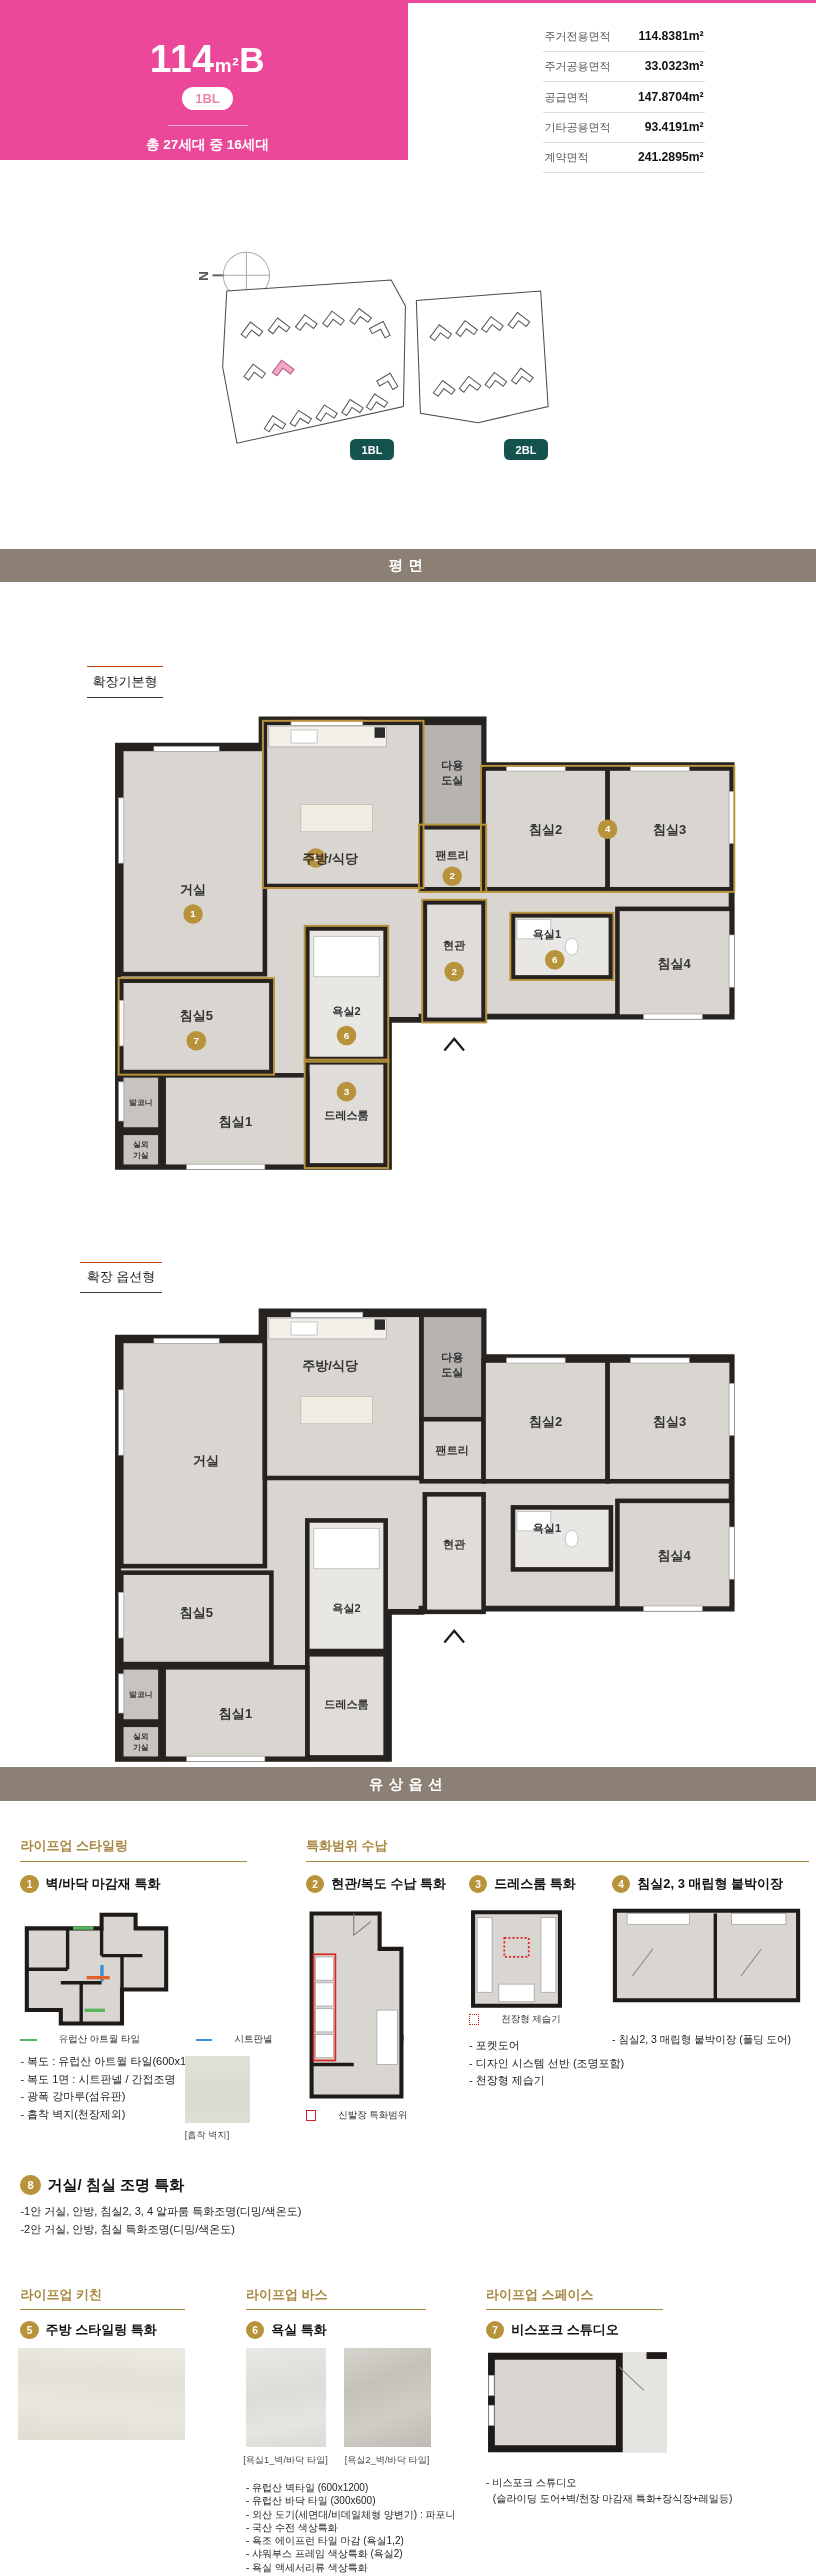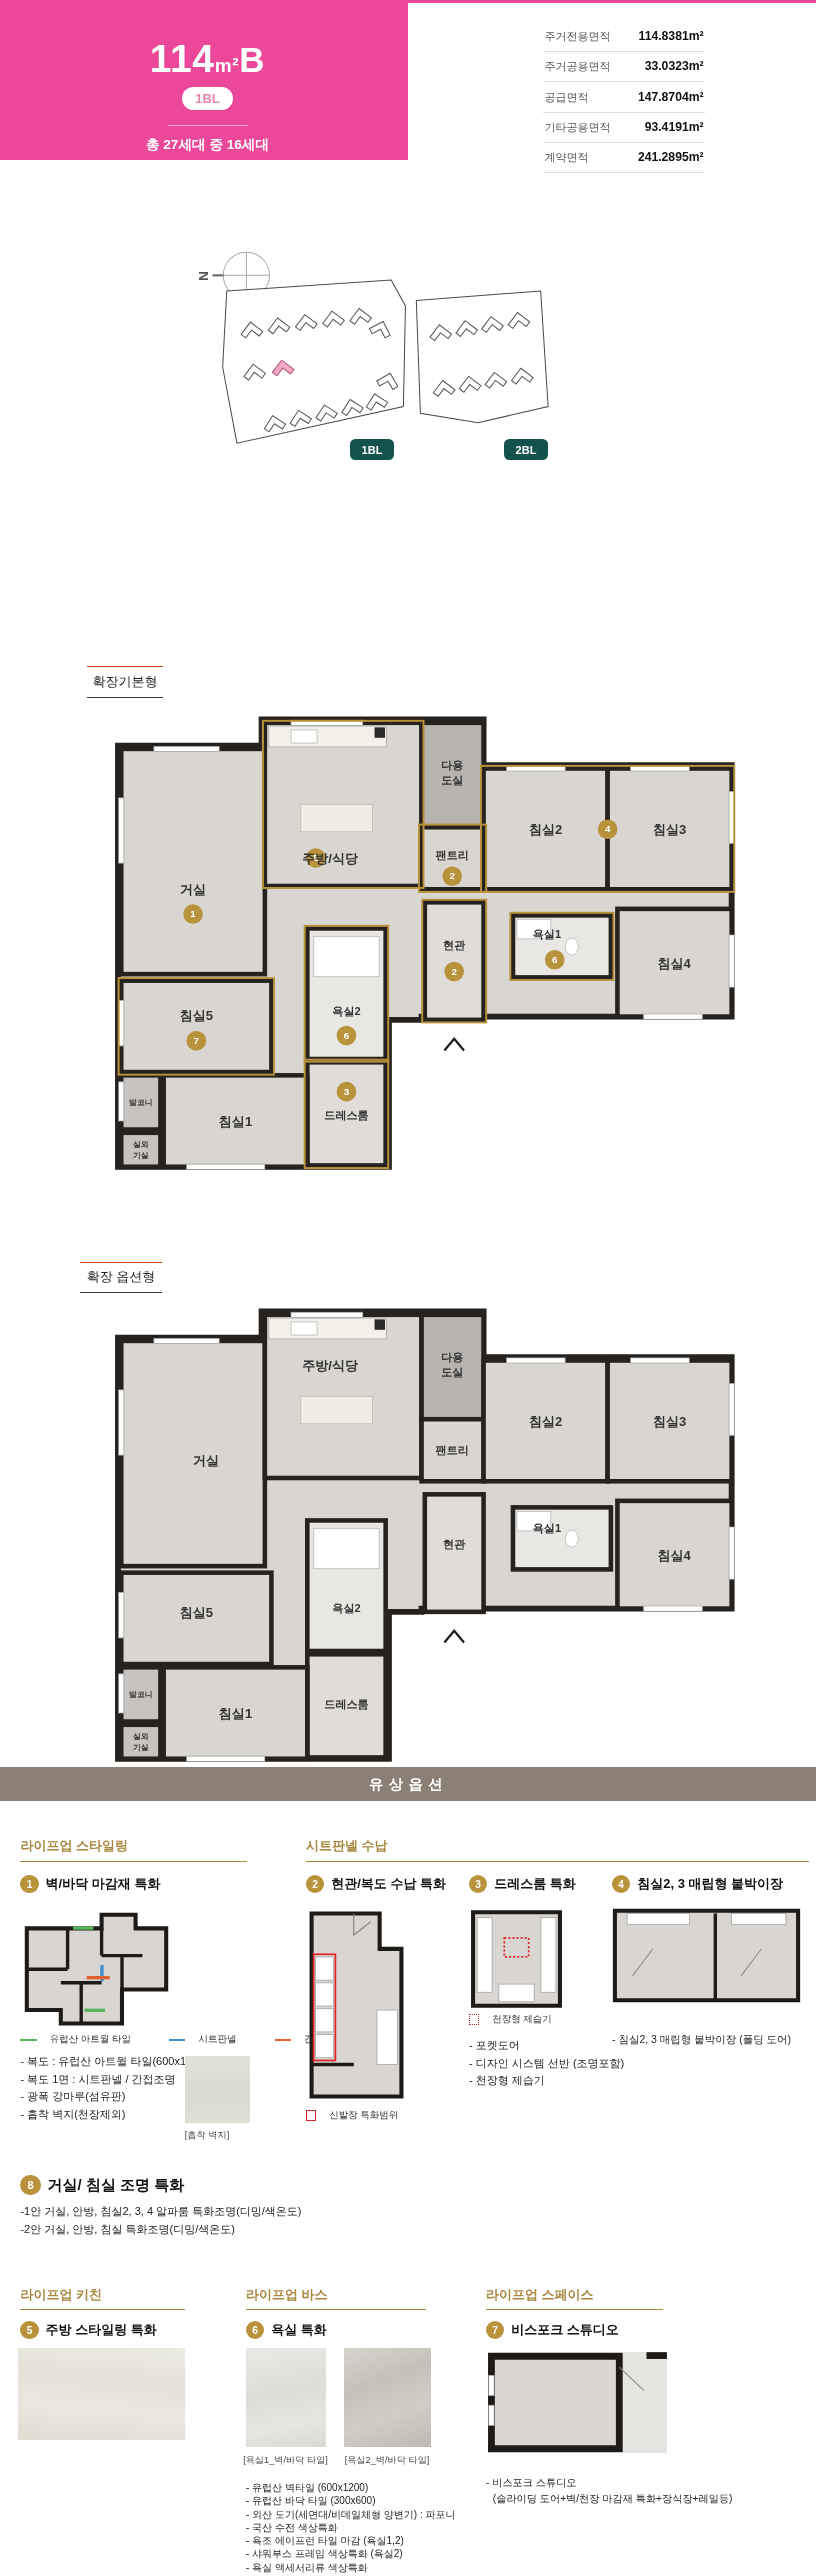--- a/index.html
+++ b/index.html
@@ -63,21 +63,21 @@
   .opthead{display:flex;align-items:center;gap:6.8px;}
   .optnum{width:18.4px;height:18.4px;border-radius:50%;background:#b9923c;color:#fff;font-size:10.2px;
           font-weight:bold;display:flex;align-items:center;justify-content:center;flex:0 0 18.4px;}
   .optnum.big{width:20.4px;height:20.4px;flex:0 0 20.4px;font-size:11px;}
   .opttitle{font-size:13px;font-weight:bold;color:#111;white-space:nowrap;}
   .opttitle.big{font-size:15px;}
   .bullets{font-size:11px;color:#222;line-height:17.7px;white-space:nowrap;}
   .bullets.small{font-size:10.2px;line-height:15px;}
   .bullets.mid{font-size:10.5px;line-height:18.4px;}
   .indent{padding-left:6.8px;}
-  .legend-row{display:flex;align-items:center;gap:13px;font-size:9.5px;color:#333;white-space:nowrap;}
+  .legend-row{display:flex;align-items:center;gap:22px;font-size:9.5px;color:#333;white-space:nowrap;}
   .lgbar{width:16.3px;height:2px;display:inline-block;}
   .lg-green{background:#58b65c;}
   .lg-blue{background:#3d8fd1;}
   .lg-orange{background:#e2622d;}
   .lgsq{width:8.2px;height:8.2px;border:1.4px solid #cf2525;display:inline-block;}
   .lgsq.dot{border-style:dotted;}
   .gap18{width:12.2px;display:inline-block;}
   .caption{font-size:9.2px;color:#444;text-align:center;}
   .sw{position:absolute;}
   .sw-wall{background:linear-gradient(180deg,#e2e1d8,#dbdad1 60%,#e0dfd6);}
@@ -168,20 +168,21 @@
       <use href="#un" fill="#fff" stroke="#555" stroke-width="1.5" transform="translate(745,162) rotate(-8)"></use>
       <use href="#un" fill="#fff" stroke="#555" stroke-width="1.5" transform="translate(635,262) rotate(-8)"></use>
       <use href="#un" fill="#fff" stroke="#555" stroke-width="1.5" transform="translate(673,256) rotate(-8)"></use>
       <use href="#un" fill="#fff" stroke="#555" stroke-width="1.5" transform="translate(711,250) rotate(-8)"></use>
       <use href="#un" fill="#fff" stroke="#555" stroke-width="1.5" transform="translate(750,244) rotate(-8)"></use>
     </g>
   </svg>
   <div class="abs blbadge" style="left:350px;top:439px">1BL</div>
   <div class="abs blbadge" style="left:504px;top:439px">2BL</div>
 
+  <div class="abs bar" style="top:549px">평면</div>
 
   <div class="abs plan-label" style="left:87px;top:666px;width:76px;height:30px">확장기본형</div>
 
   <svg class="abs" style="left:41px;top:713px" width="735" height="457" viewBox="0 0 1080 700">
     <path class="shell" d="M315,10 H655 V80 H1035 V465 H560 V470 H510 V695 H95 V50 H315 Z"></path>
     <rect class="rm" x="100" y="55" width="220" height="345"></rect>
     <rect class="rm" x="320" y="15" width="240" height="250"></rect>
     <rect class="rm-dk" x="560" y="15" width="95" height="160"></rect>
     <rect class="rm" x="560" y="175" width="95" height="95"></rect>
     <rect class="rm" x="655" y="85" width="190" height="185"></rect>
@@ -319,21 +320,21 @@
     <text class="rlab-xs" x="130" y="681">기실</text>
     <text class="rlab" x="275" y="632">침실1</text>
     <text class="rlab-s" x="445" y="618">드레스룸</text>
     <polyline class="arrowline" points="595,517 610,499 625,517"></polyline>
   </svg>
 
   <div class="abs bar" style="top:1767px;height:34px">유상옵션</div>
 
   <div class="abs ghead" style="left:20.4px;top:1837px">라이프업 스타일링</div>
   <div class="abs gline" style="left:20.4px;top:1861px;width:227px"></div>
-  <div class="abs ghead" style="left:306px;top:1837px">시트판넬 수납</div>
+  <div class="abs ghead" style="left:306px;top:1837px">특화범위 수납</div>
   <div class="abs gline" style="left:306px;top:1861px;width:503px"></div>
 
   <div class="abs opthead" style="left:20.4px;top:1875px">
     <span class="optnum">1</span>
     <span class="opttitle">벽/바닥 마감재 특화</span>
   </div>
   <div class="abs opthead" style="left:306px;top:1875px">
     <span class="optnum">2</span>
     <span class="opttitle">현관/복도 수납 특화</span>
   </div>

